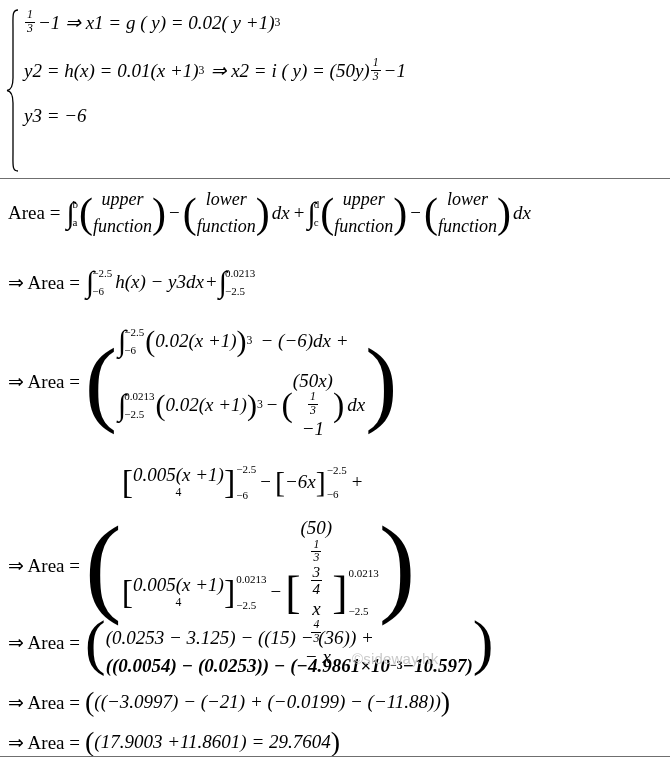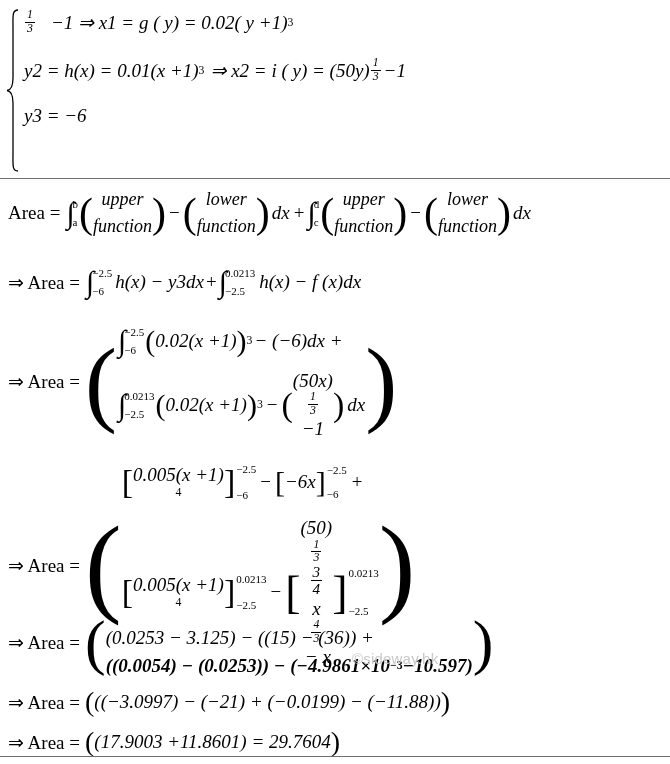--- a/index.html
+++ b/index.html
@@ -174,21 +174,21 @@
     </svg>
   </div>
 
   <div class="system">
 
     <div class="line row math">
       <span class="frac">
         <span class="num">1</span>
         <span class="den">3</span>
       </span>
-      <span style="margin-left:15px;">−1 ⇒ x1 = g ( y) = 0.02( y +1)</span>
+      <span style="margin-left:2px;">−1 ⇒ x1 = g ( y) = 0.02( y +1)</span>
       <span class="sup up">3</span>
     </div>
 
     <div class="line row math">
       <span>y2 = h(x) = 0.01(x +1)</span>
       <span class="sup up">3</span>
       <span style="margin-left:6px;">⇒ x2 = i ( y) = (50y)</span>
       <span class="frac">
         <span class="num">1</span>
         <span class="den">3</span>
@@ -279,21 +279,20 @@
     </span>
     <span style="margin:0 2px;">h(x) − y3dx</span>
     <span class="up">+</span>
     <span class="intg" style="margin-left:2px;">
       <span class="sign">∫</span>
       <span class="lims">
         <span class="top">0.0213</span>
         <span class="bot">−2.5</span>
       </span>
     </span>
-    <span style="margin-left:3px;">h(x) − f (x)dx</span>
   </div>
 
   <div class="eq math" style="left:8px; top:318px;">
     <span class="lead up" style="align-self:center;">⇒ Area =</span>
 
     <span class="par">
       <span class="pl" style="font-size:96px; font-family:'Liberation Serif',serif;">(</span>
       <span class="pbody">
         <div class="row" style="padding:6px 0;">
           <span class="intg">
@@ -304,21 +303,21 @@
             </span>
           </span>
           <span class="par">
             <span class="pl" style="font-size:30px;">(</span>
             <span class="pbody">
                 <span>0.02(x +1)</span>
               </span>
             <span class="pr" style="font-size:30px;">)</span>
           </span>
           <span class="sup up">3</span>
-          <span style="margin-left:2px;">− (−6)dx +</span>
+          <span style="margin-left:8px;">− (−6)dx +</span>
         </div>
 
         <div class="row" style="padding:6px 0;">
           <span class="intg">
             <span class="sign">∫</span>
             <span class="lims">
               <span class="top">0.0213</span>
               <span class="bot">−2.5</span>
             </span>
           </span>

